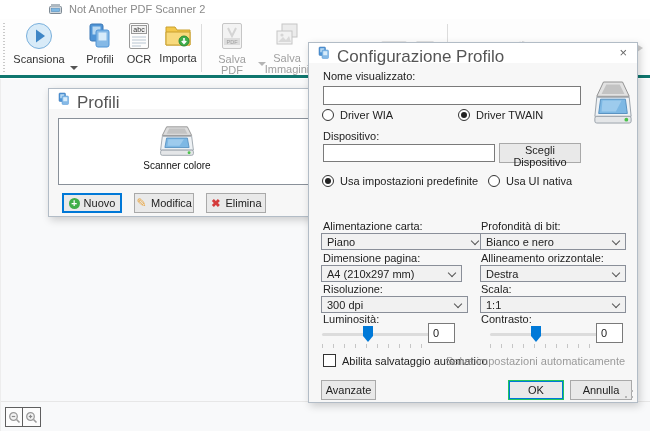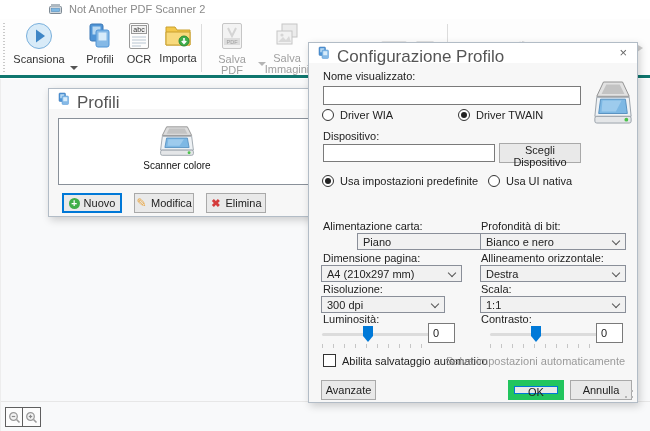--- a/index.html
+++ b/index.html
@@ -50,21 +50,21 @@
   .plus-ic { background:#3fae49; color:#fff; border-radius:50%; font-size:10px; font-weight:bold; }
   .pencil-ic { color:#e8a33d; font-size:12px; }
   .x-ic { color:#d43b3b; font-size:11px; font-weight:bold; }
 
   
   #cfgDlg { left:308px; top:42px; width:330px; height:361px; z-index:3; }
   .lab { position:absolute; font-size:11px; color:#222; }
   .lab.grey { color:#9a9a9a; }
   .inp { position:absolute; background:#fff; border:1px solid #7a7a7a; font-size:11px; padding:0 4px; color:#222; }
   .btn { position:absolute; background:#e9e9e9; border:1px solid #a9a9a9; font-size:11px; color:#222; text-align:center; }
-  .btn.focus { border:6px solid #22c55e; box-shadow:inset 0 0 0 1px #0078d7; }
+  .btn.focus { border:1px solid #22c55e; box-shadow:inset 0 0 0 1px #0078d7; }
   .dd { position:absolute; height:17px; background:#f1f1f1; border:1px solid #8a8f99; font-size:11px; color:#222; padding:2px 18px 0 5px; }
   .dd .chev { position:absolute; right:6px; top:4px; width:6px; height:6px; border-right:1.4px solid #555; border-bottom:1.4px solid #555; transform:rotate(45deg); }
   .radio { position:absolute; display:flex; align-items:center; gap:6px; font-size:11px; color:#222; }
   .rdot { width:12px; height:12px; border:1px solid #333; border-radius:50%; background:#fff; position:relative; flex:none; }
   .rdot.on::after { content:""; position:absolute; left:2px; top:2px; width:6px; height:6px; border-radius:50%; background:#222; }
   .chk { position:absolute; width:13px; height:13px; background:#fff; border:1px solid #333; }
   .track { position:absolute; height:3px; background:#dcdcdc; border-radius:2px; }
   .ticks { position:absolute; height:4px; background:repeating-linear-gradient(to right,#c6c6c6 0 1px,transparent 1px 11px); }
   .thumb { position:absolute; width:10px; height:16px; background:#0079d8;
            clip-path:polygon(0 0,100% 0,100% 62%,50% 100%,0 62%); }
@@ -324,21 +324,21 @@
     <div class="radio" style="left:13px;top:132px;">
       <span class="rdot on"></span>
       <span>Usa impostazioni predefinite</span>
     </div>
     <div class="radio" style="left:179px;top:132px;">
       <span class="rdot"></span>
       <span>Usa UI nativa</span>
     </div>
 
     <span class="lab" style="left:14px;top:177px;">Alimentazione carta:</span>
-    <div class="dd" style="left:12px;top:190px;width:164px;margin-left:36px;">
+    <div class="dd" style="left:12px;top:190px;width:164px;">
       <span>Piano</span>
       <span class="chev"></span>
     </div>
     <span class="lab" style="left:172px;top:177px;">Profondità di bit:</span>
     <div class="dd" style="left:171px;top:190px;width:146px;">
       <span>Bianco e nero</span>
       <span class="chev"></span>
     </div>
 
     <span class="lab" style="left:14px;top:209px;">Dimensione pagina:</span>
@@ -346,21 +346,21 @@
       <span>A4 (210x297 mm)</span>
       <span class="chev"></span>
     </div>
     <span class="lab" style="left:172px;top:209px;">Allineamento orizzontale:</span>
     <div class="dd" style="left:171px;top:222px;width:146px;">
       <span>Destra</span>
       <span class="chev"></span>
     </div>
 
     <span class="lab" style="left:14px;top:240px;">Risoluzione:</span>
-    <div class="dd" style="left:12px;top:253px;width:124px;">
+    <div class="dd" style="left:12px;top:253px;width:147px;">
       <span>300 dpi</span>
       <span class="chev"></span>
     </div>
     <span class="lab" style="left:172px;top:240px;">Scala:</span>
     <div class="dd" style="left:171px;top:253px;width:146px;">
       <span>1:1</span>
       <span class="chev"></span>
     </div>
 
     <span class="lab" style="left:14px;top:270px;">Luminosità:</span>

